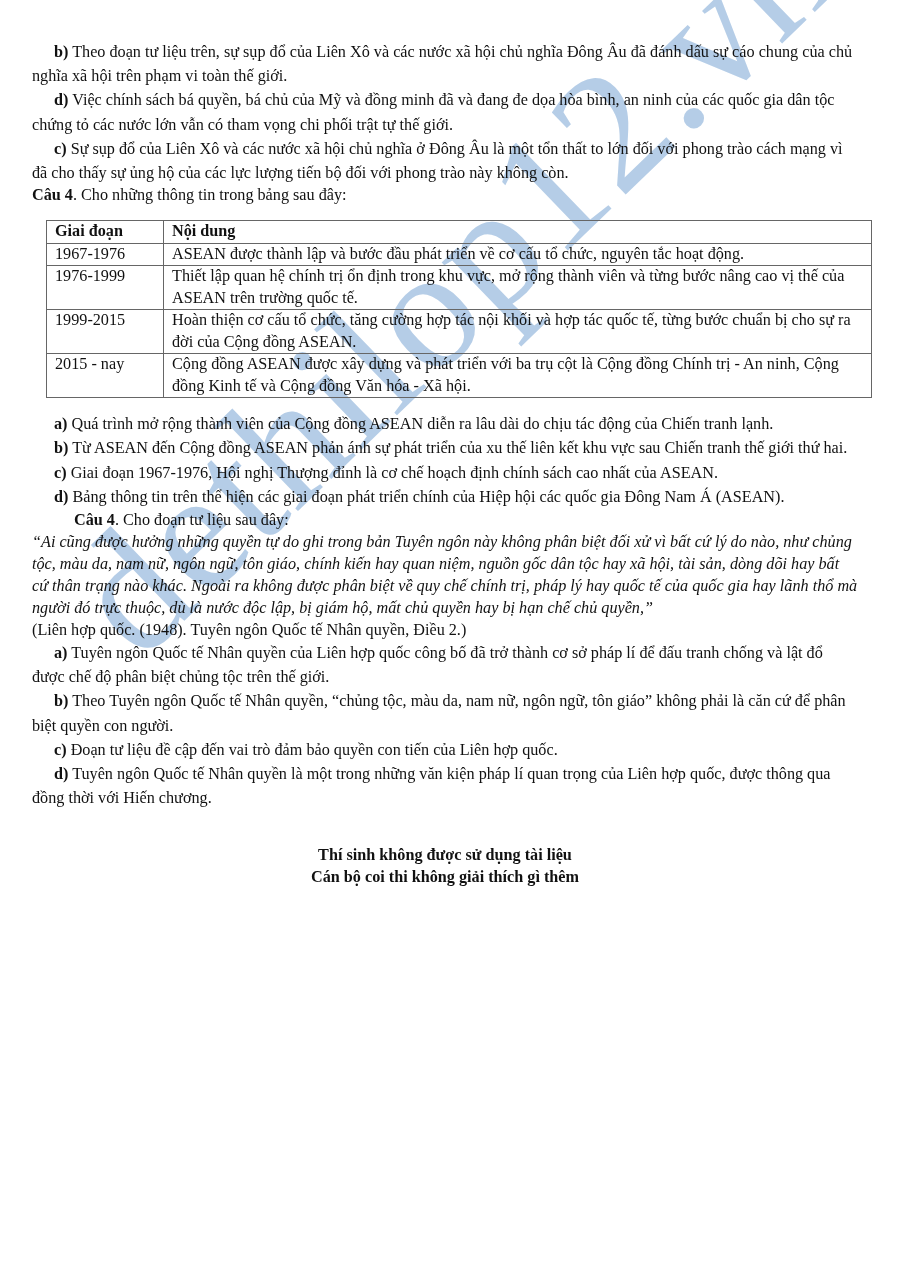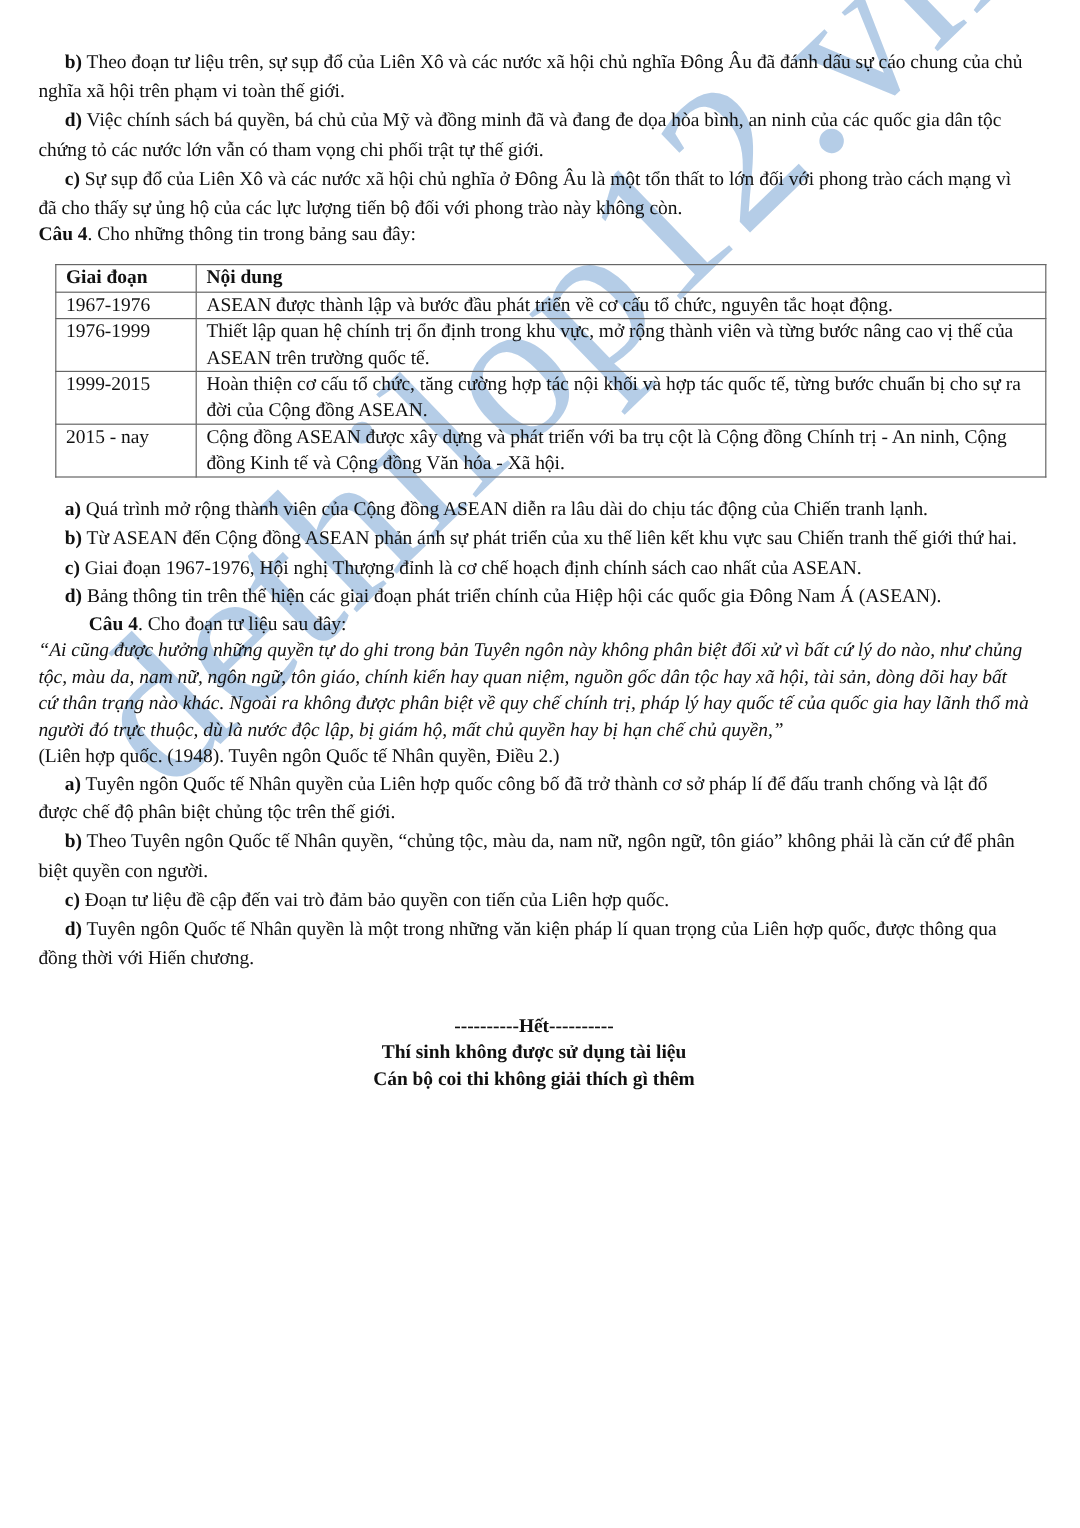--- a/index.html
+++ b/index.html
@@ -72,17 +72,16 @@
     <p class="q-head" style="line-height:22px;margin-left:42px;"><b>Câu 4</b><span>. Cho đoạn tư liệu sau đây:</span></p>
     <p class="quote">“Ai cũng được hưởng những quyền tự do ghi trong bản Tuyên ngôn này không phân biệt đối xử vì bất cứ lý do nào, như chủng tộc, màu da, nam nữ, ngôn ngữ, tôn giáo, chính kiến hay quan niệm, nguồn gốc dân tộc hay xã hội, tài sản, dòng dõi hay bất cứ thân trạng nào khác. Ngoài ra không được phân biệt về quy chế chính trị, pháp lý hay quốc tế của quốc gia hay lãnh thổ mà người đó trực thuộc, dù là nước độc lập, bị giám hộ, mất chủ quyền hay bị hạn chế chủ quyền,”</p>
     <p class="quote-src">(Liên hợp quốc. (1948). Tuyên ngôn Quốc tế Nhân quyền, Điều 2.)</p>
     <p class="indent"><b>a)</b><span> Tuyên ngôn Quốc tế Nhân quyền của Liên hợp quốc công bố đã trở thành cơ sở pháp lí để đấu tranh chống và lật đổ được chế độ phân biệt chủng tộc trên thế giới.</span></p>
     <p class="indent"><b>b)</b><span> Theo Tuyên ngôn Quốc tế Nhân quyền, “chủng tộc, màu da, nam nữ, ngôn ngữ, tôn giáo” không phải là căn cứ để phân biệt quyền con người.</span></p>
     <p class="indent"><b>c)</b><span> Đoạn tư liệu đề cập đến vai trò đảm bảo quyền con tiến của Liên hợp quốc.</span></p>
     <p class="indent"><b>d)</b><span> Tuyên ngôn Quốc tế Nhân quyền là một trong những văn kiện pháp lí quan trọng của Liên hợp quốc, được thông qua đồng thời với Hiến chương.</span></p>
   </section>
 
   <div class="end-block">
-    <div>----------Hết----------</div>
     <div>Thí sinh không được sử dụng tài liệu</div>
     <div>Cán bộ coi thi không giải thích gì thêm</div>
   </div>
 </div>
 
 </body></html>

